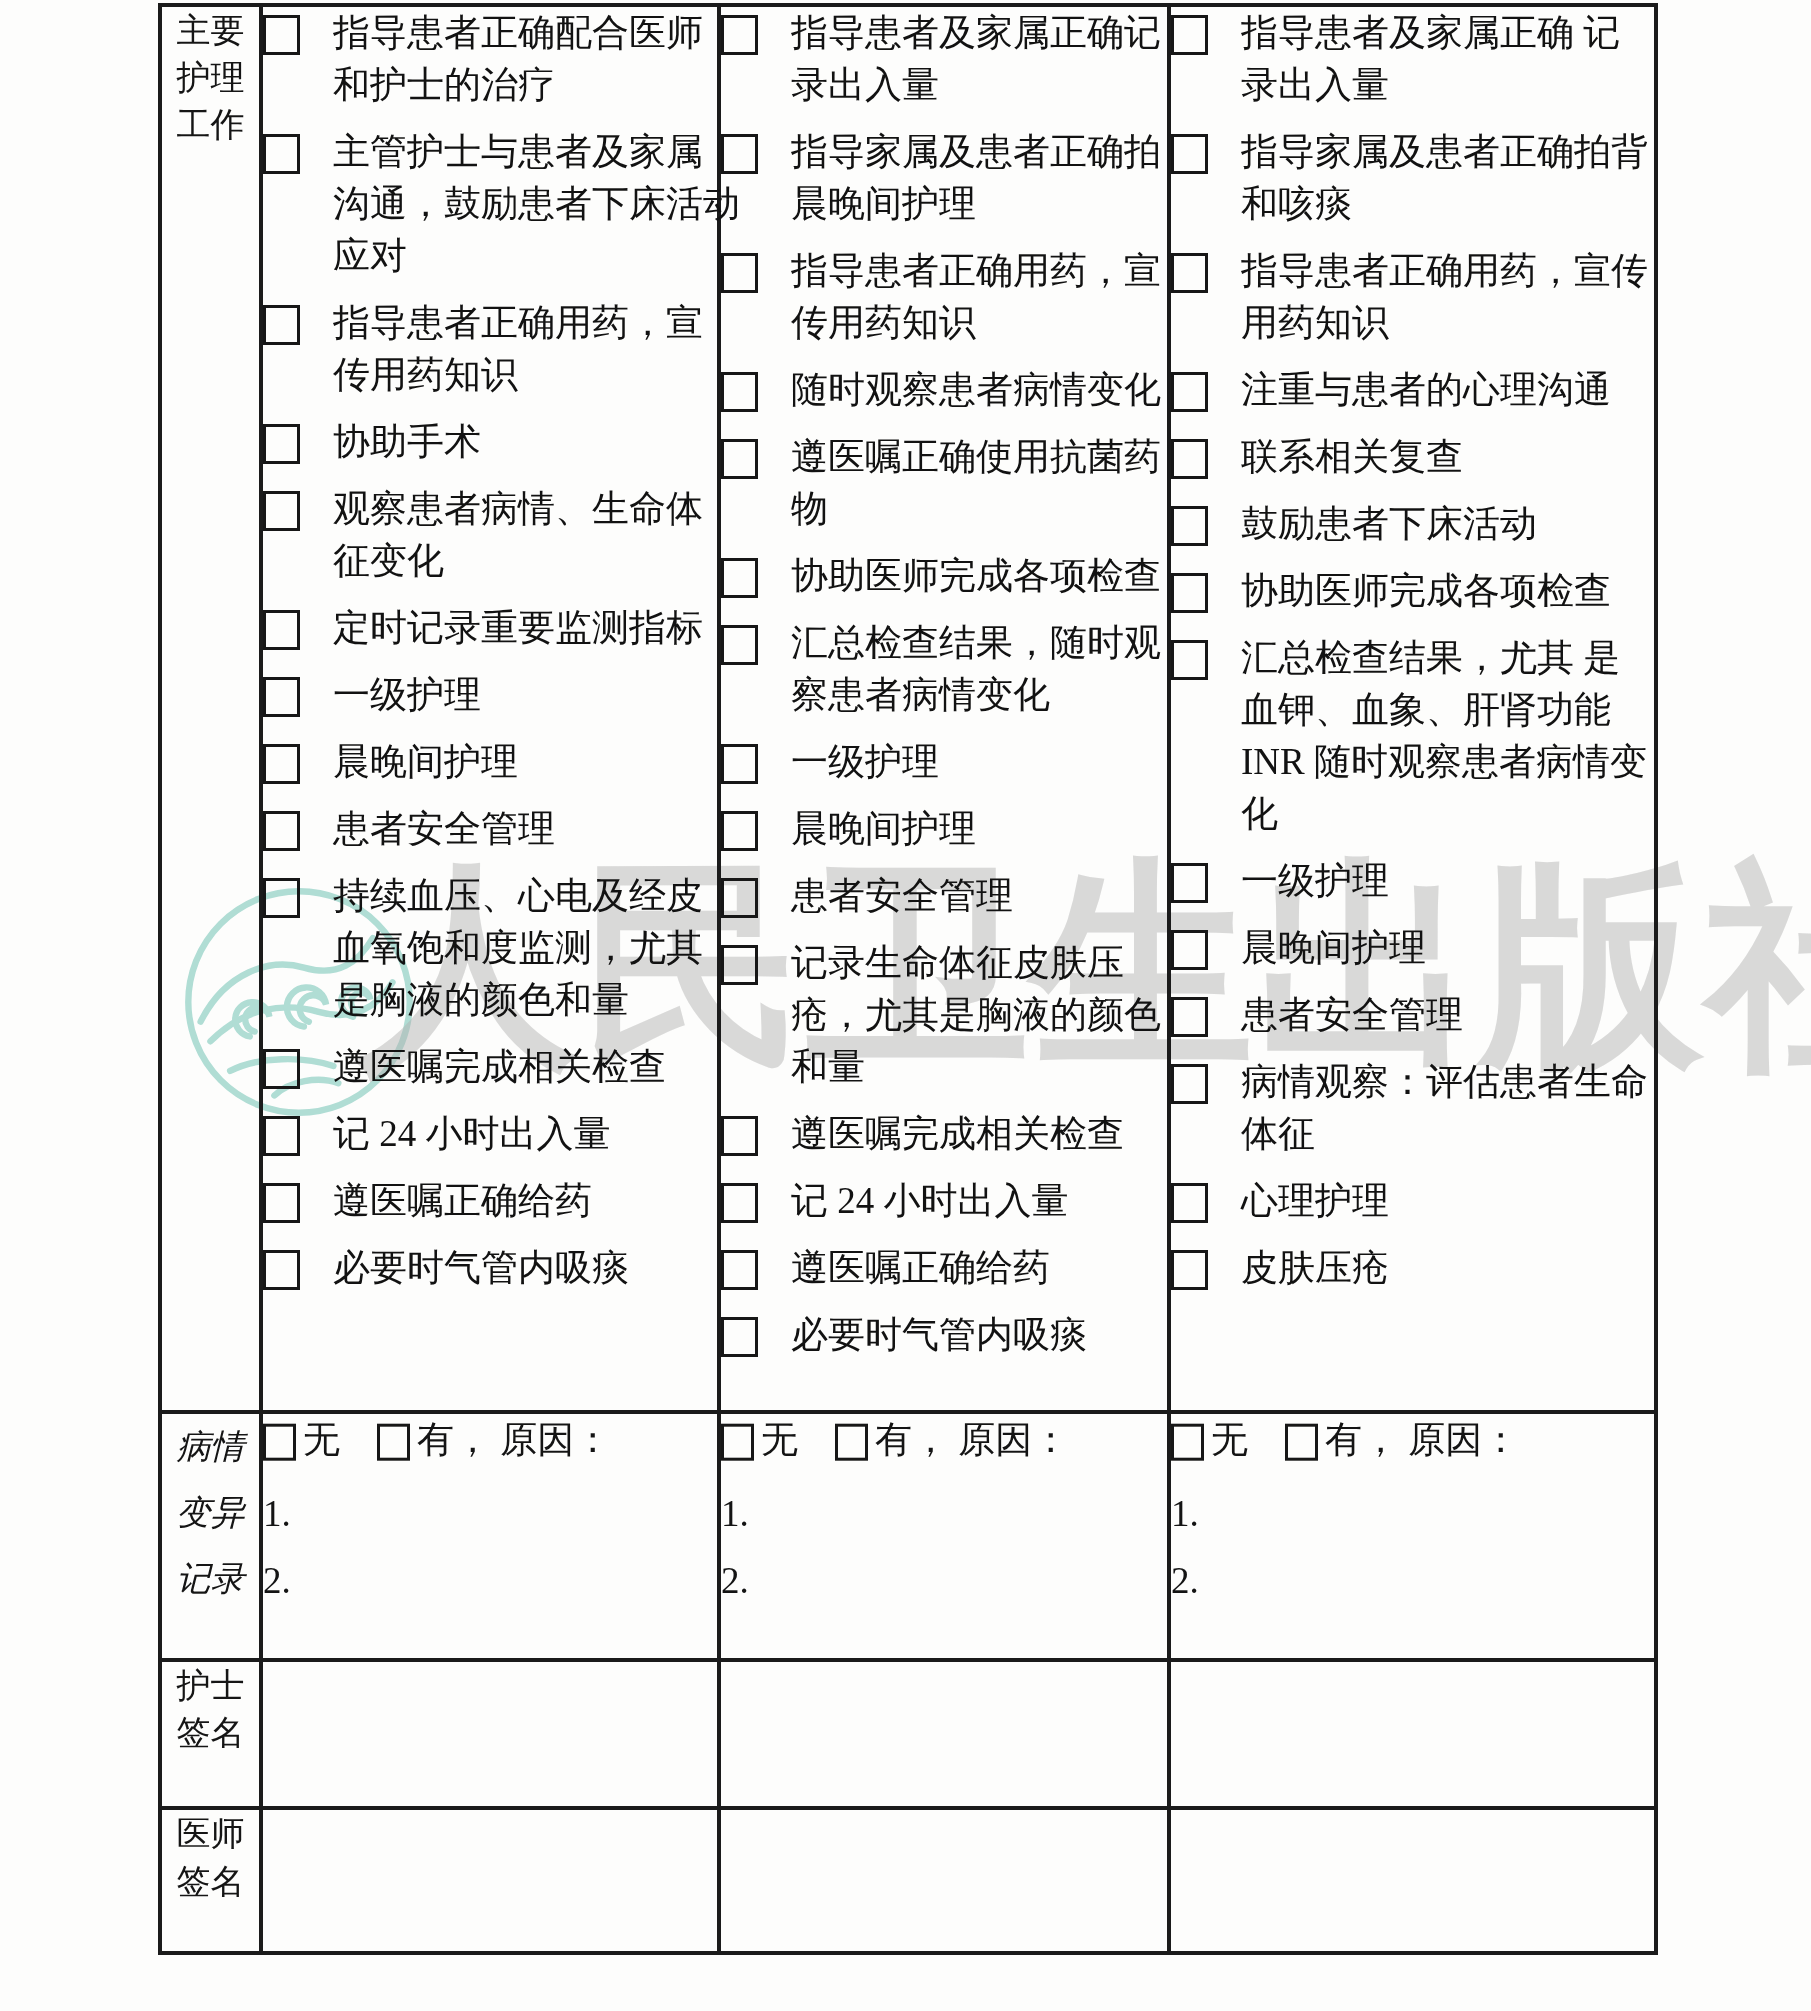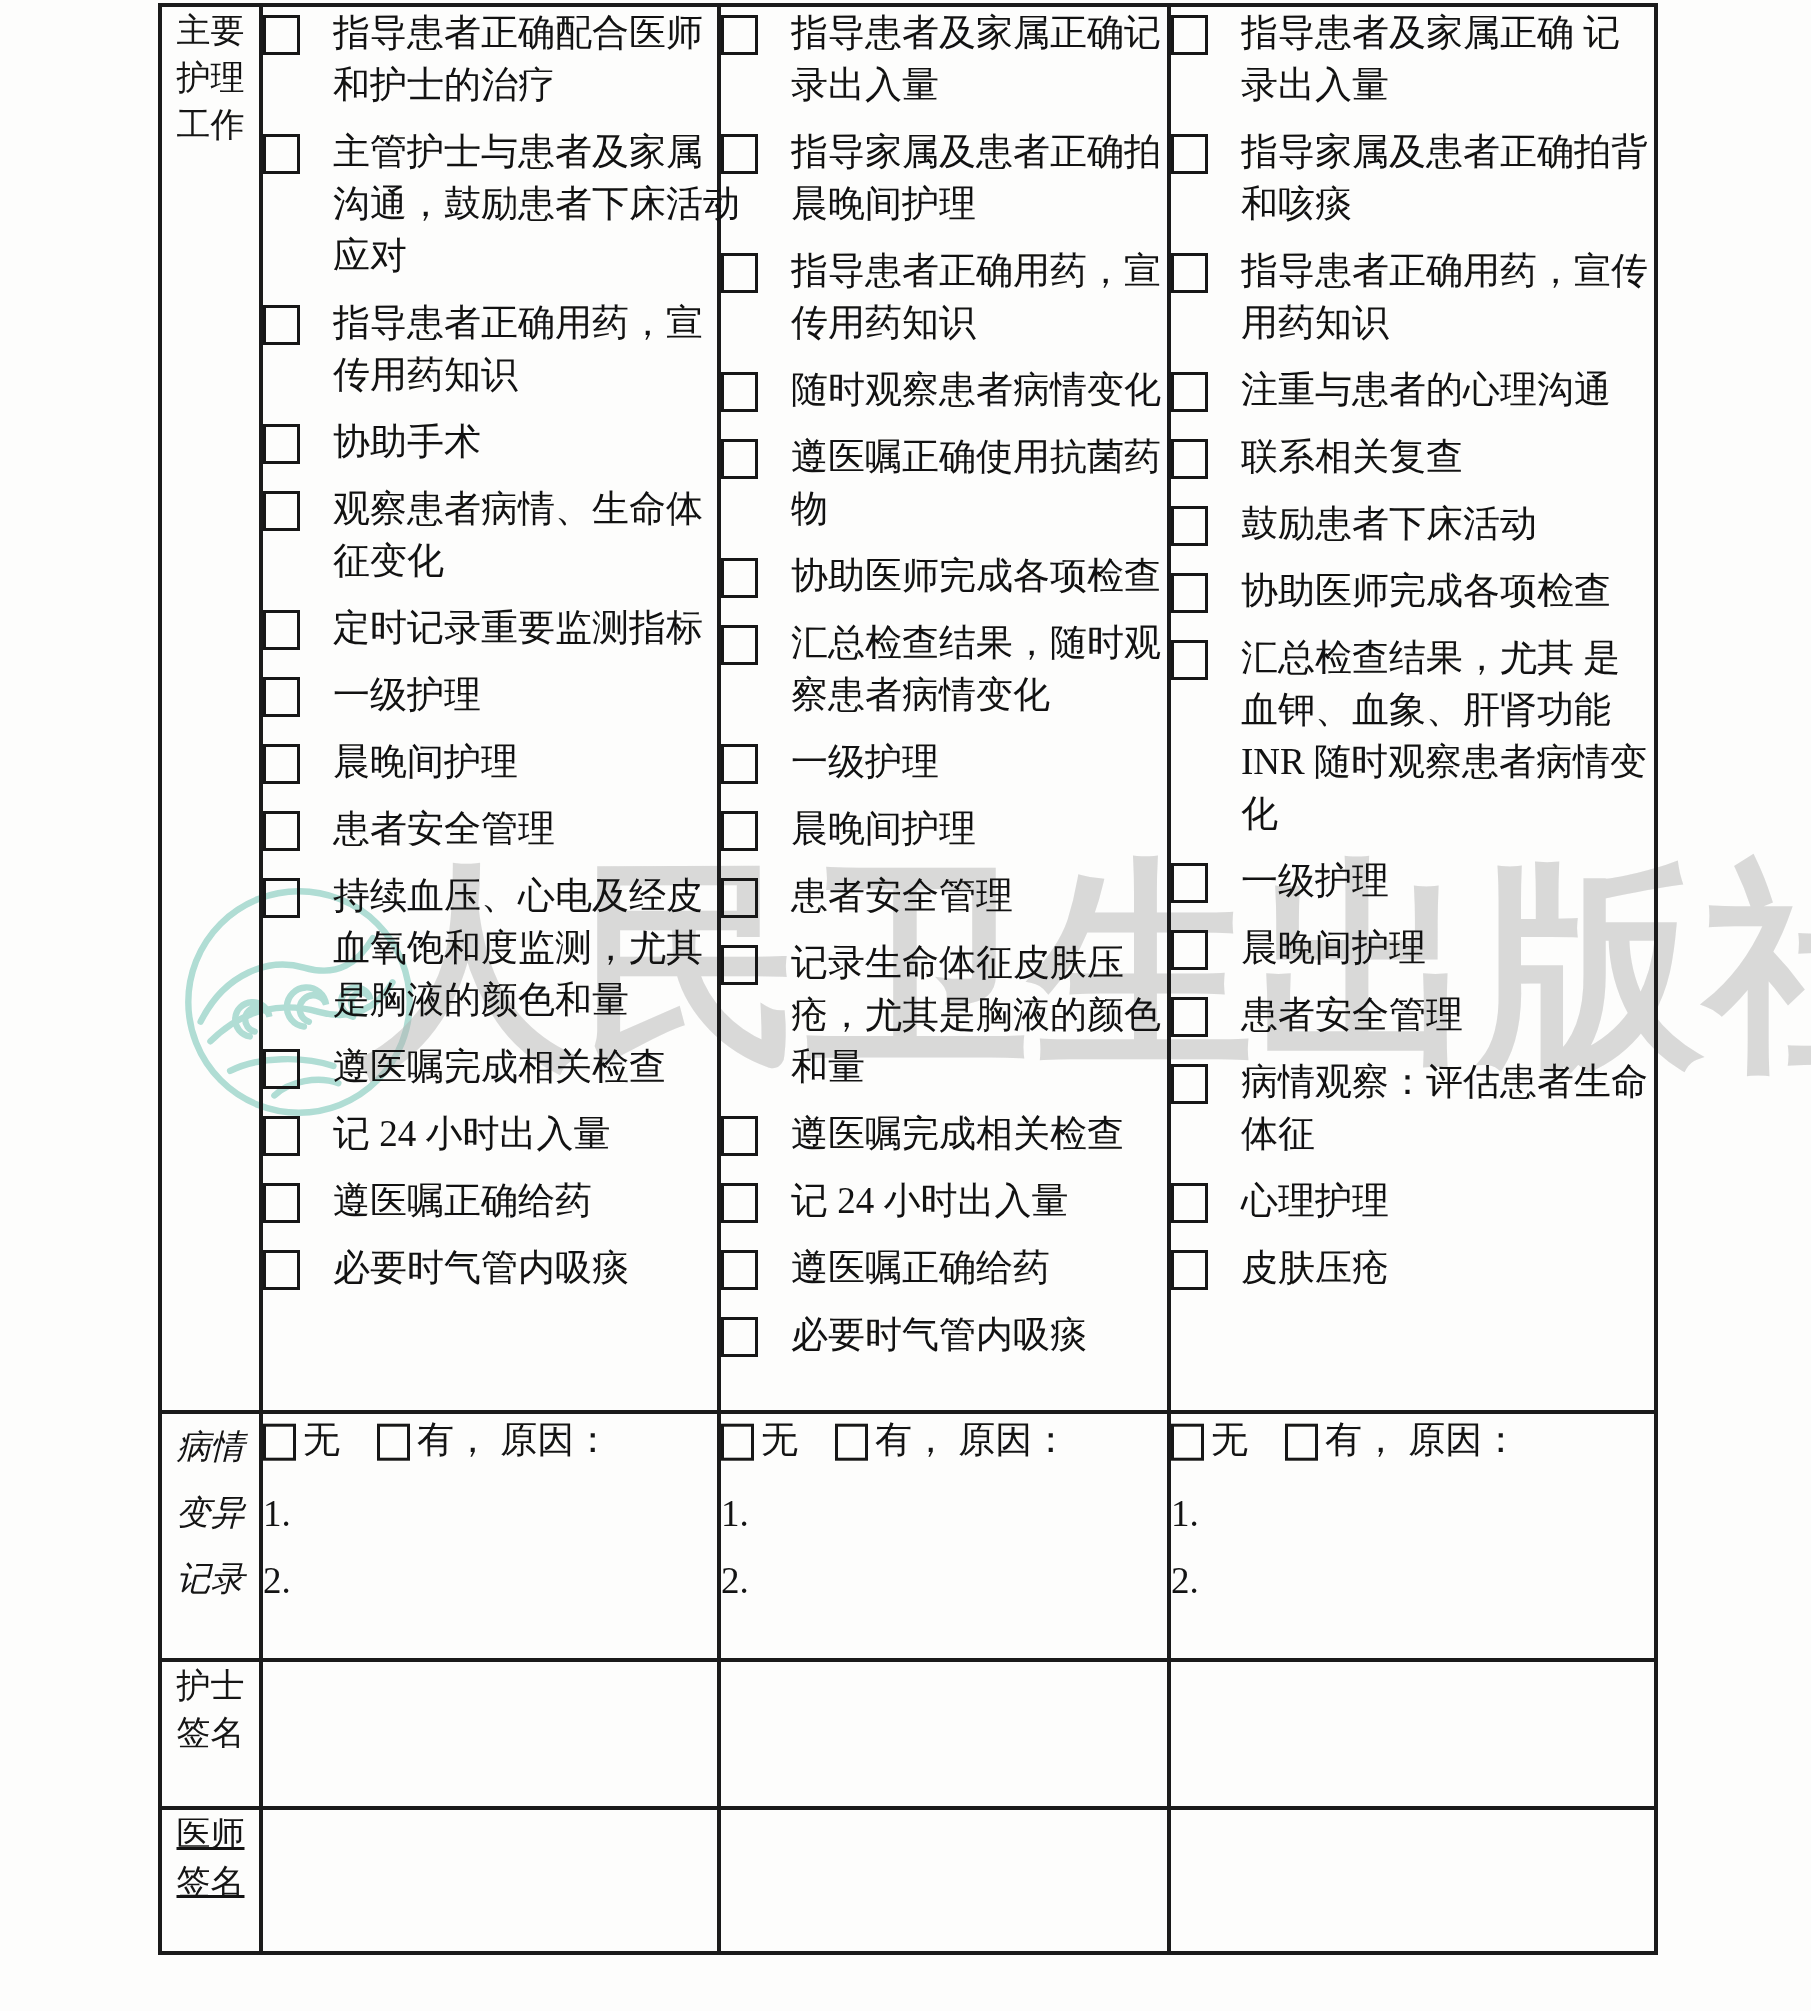--- a/index.html
+++ b/index.html
@@ -29,21 +29,21 @@
     width:1495px;border-collapse:collapse;table-layout:fixed;
     background:transparent;
   }
   table.path td,table.path th{
     border:4.2px solid #1b1b1b;vertical-align:top;padding:0;
     background:transparent;font-weight:normal;
   }
   tr.r-nursing{height:1407px;}
   tr.r-var{height:248px;}
   tr.r-nurse{height:148px;}
-  tr.r-doc{height:145px;text-decoration:underline;}
+  tr.r-doc{height:145px;}
   
   .rowhead{
     text-align:center;font-weight:700;font-size:34px;color:#151515;
   }
   .rowhead .hl{display:block;}
   .h-nursing{padding-top:18.3px;}
   .h-nursing .hl{line-height:47px;}
   .h-var{padding-top:28px;}
   .h-var .hl{line-height:66px;font-style:italic;}
   .h-nurse{padding-top:25px;}

